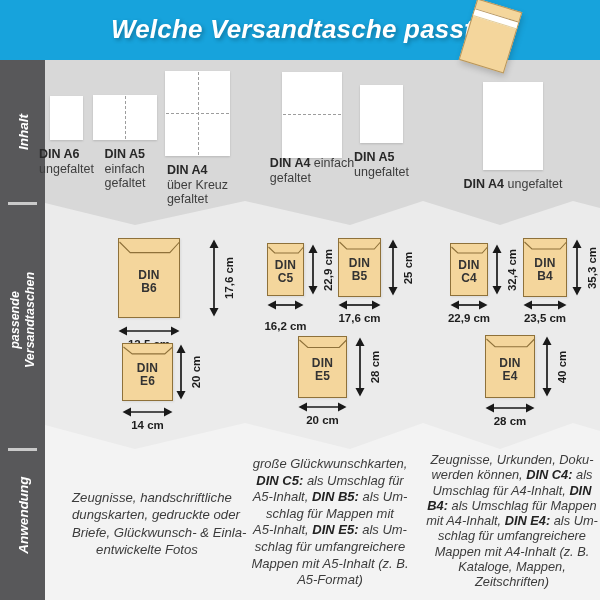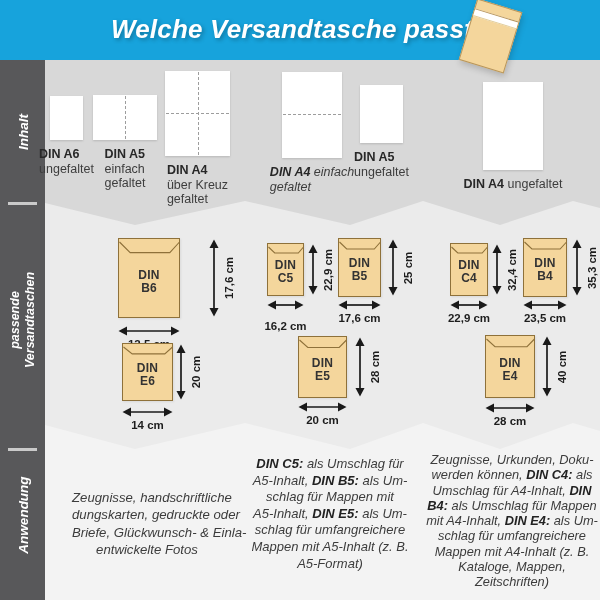--- a/index.html
+++ b/index.html
@@ -115,21 +115,21 @@
         <div class="fold-h"></div>
       </div>
       <div class="paper-label" style="left: 197.5px; top: 163px;">
         <div class="tline"><b>DIN A4</b></div>
         <div class="tline"><span>über Kreuz</span></div>
         <div class="tline"><span>gefaltet</span></div>
       </div>
       <div class="paper" style="left: 282px; top: 72px; width: 60px; height: 86px;">
         <div class="fold-h"></div>
       </div>
-      <div class="paper-label" style="left: 312px; top: 165px; font-style: italic;">
+      <div class="paper-label" style="left: 312px; top: 156px;">
         <div class="tline"><b>DIN A4</b><span> einfach</span></div>
         <div class="tline"><span>gefaltet</span></div>
       </div>
       <div class="paper" style="left: 360px; top: 85px; width: 43px; height: 58px;"></div>
       <div class="paper-label" style="left: 381.5px; top: 150px;">
         <div class="tline"><b>DIN A5</b></div>
         <div class="tline"><span>ungefaltet</span></div>
       </div>
       <div class="paper" style="left: 483px; top: 82px; width: 60px; height: 88px;"></div>
       <div class="paper-label" style="left: 513px; top: 177px;">
@@ -307,20 +307,21 @@
       <div class="dim hdim" style="left: 510px; top: 415px;">28 cm</div>
     </div>
   <div id="anwendung-layer">
       <div class="app-col c0" style="left: 72px; top: 489px; width: 150px; line-height: 17.4px;">
         <div class="tline"><span>Zeugnisse, handschriftliche</span></div>
         <div class="tline"><span>dungskarten, gedruckte oder</span></div>
         <div class="tline"><span>Briefe, Glückwunsch- &amp; Einla-</span></div>
         <div class="tline"><span>entwickelte Fotos</span></div>
       </div>
       <div class="app-col c1" style="left: 248px; top: 456px; width: 164px; line-height: 16.6px;">
+        <div class="tline"><span>große Glückwunschkarten,</span></div>
         <div class="tline"><b>DIN C5:</b><span> als Umschlag für</span></div>
         <div class="tline"><span>A5-Inhalt, </span><b>DIN B5:</b><span> als Um-</span></div>
         <div class="tline"><span>schlag für Mappen mit</span></div>
         <div class="tline"><span>A5-Inhalt, </span><b>DIN E5:</b><span> als Um-</span></div>
         <div class="tline"><span>schlag für umfangreichere</span></div>
         <div class="tline"><span>Mappen mit A5-Inhalt (z. B.</span></div>
         <div class="tline"><span>A5-Format)</span></div>
       </div>
       <div class="app-col c2" style="left: 426px; top: 452px; width: 172px; line-height: 15.3px;">
         <div class="tline"><span>Zeugnisse, Urkunden, Doku-</span></div>

